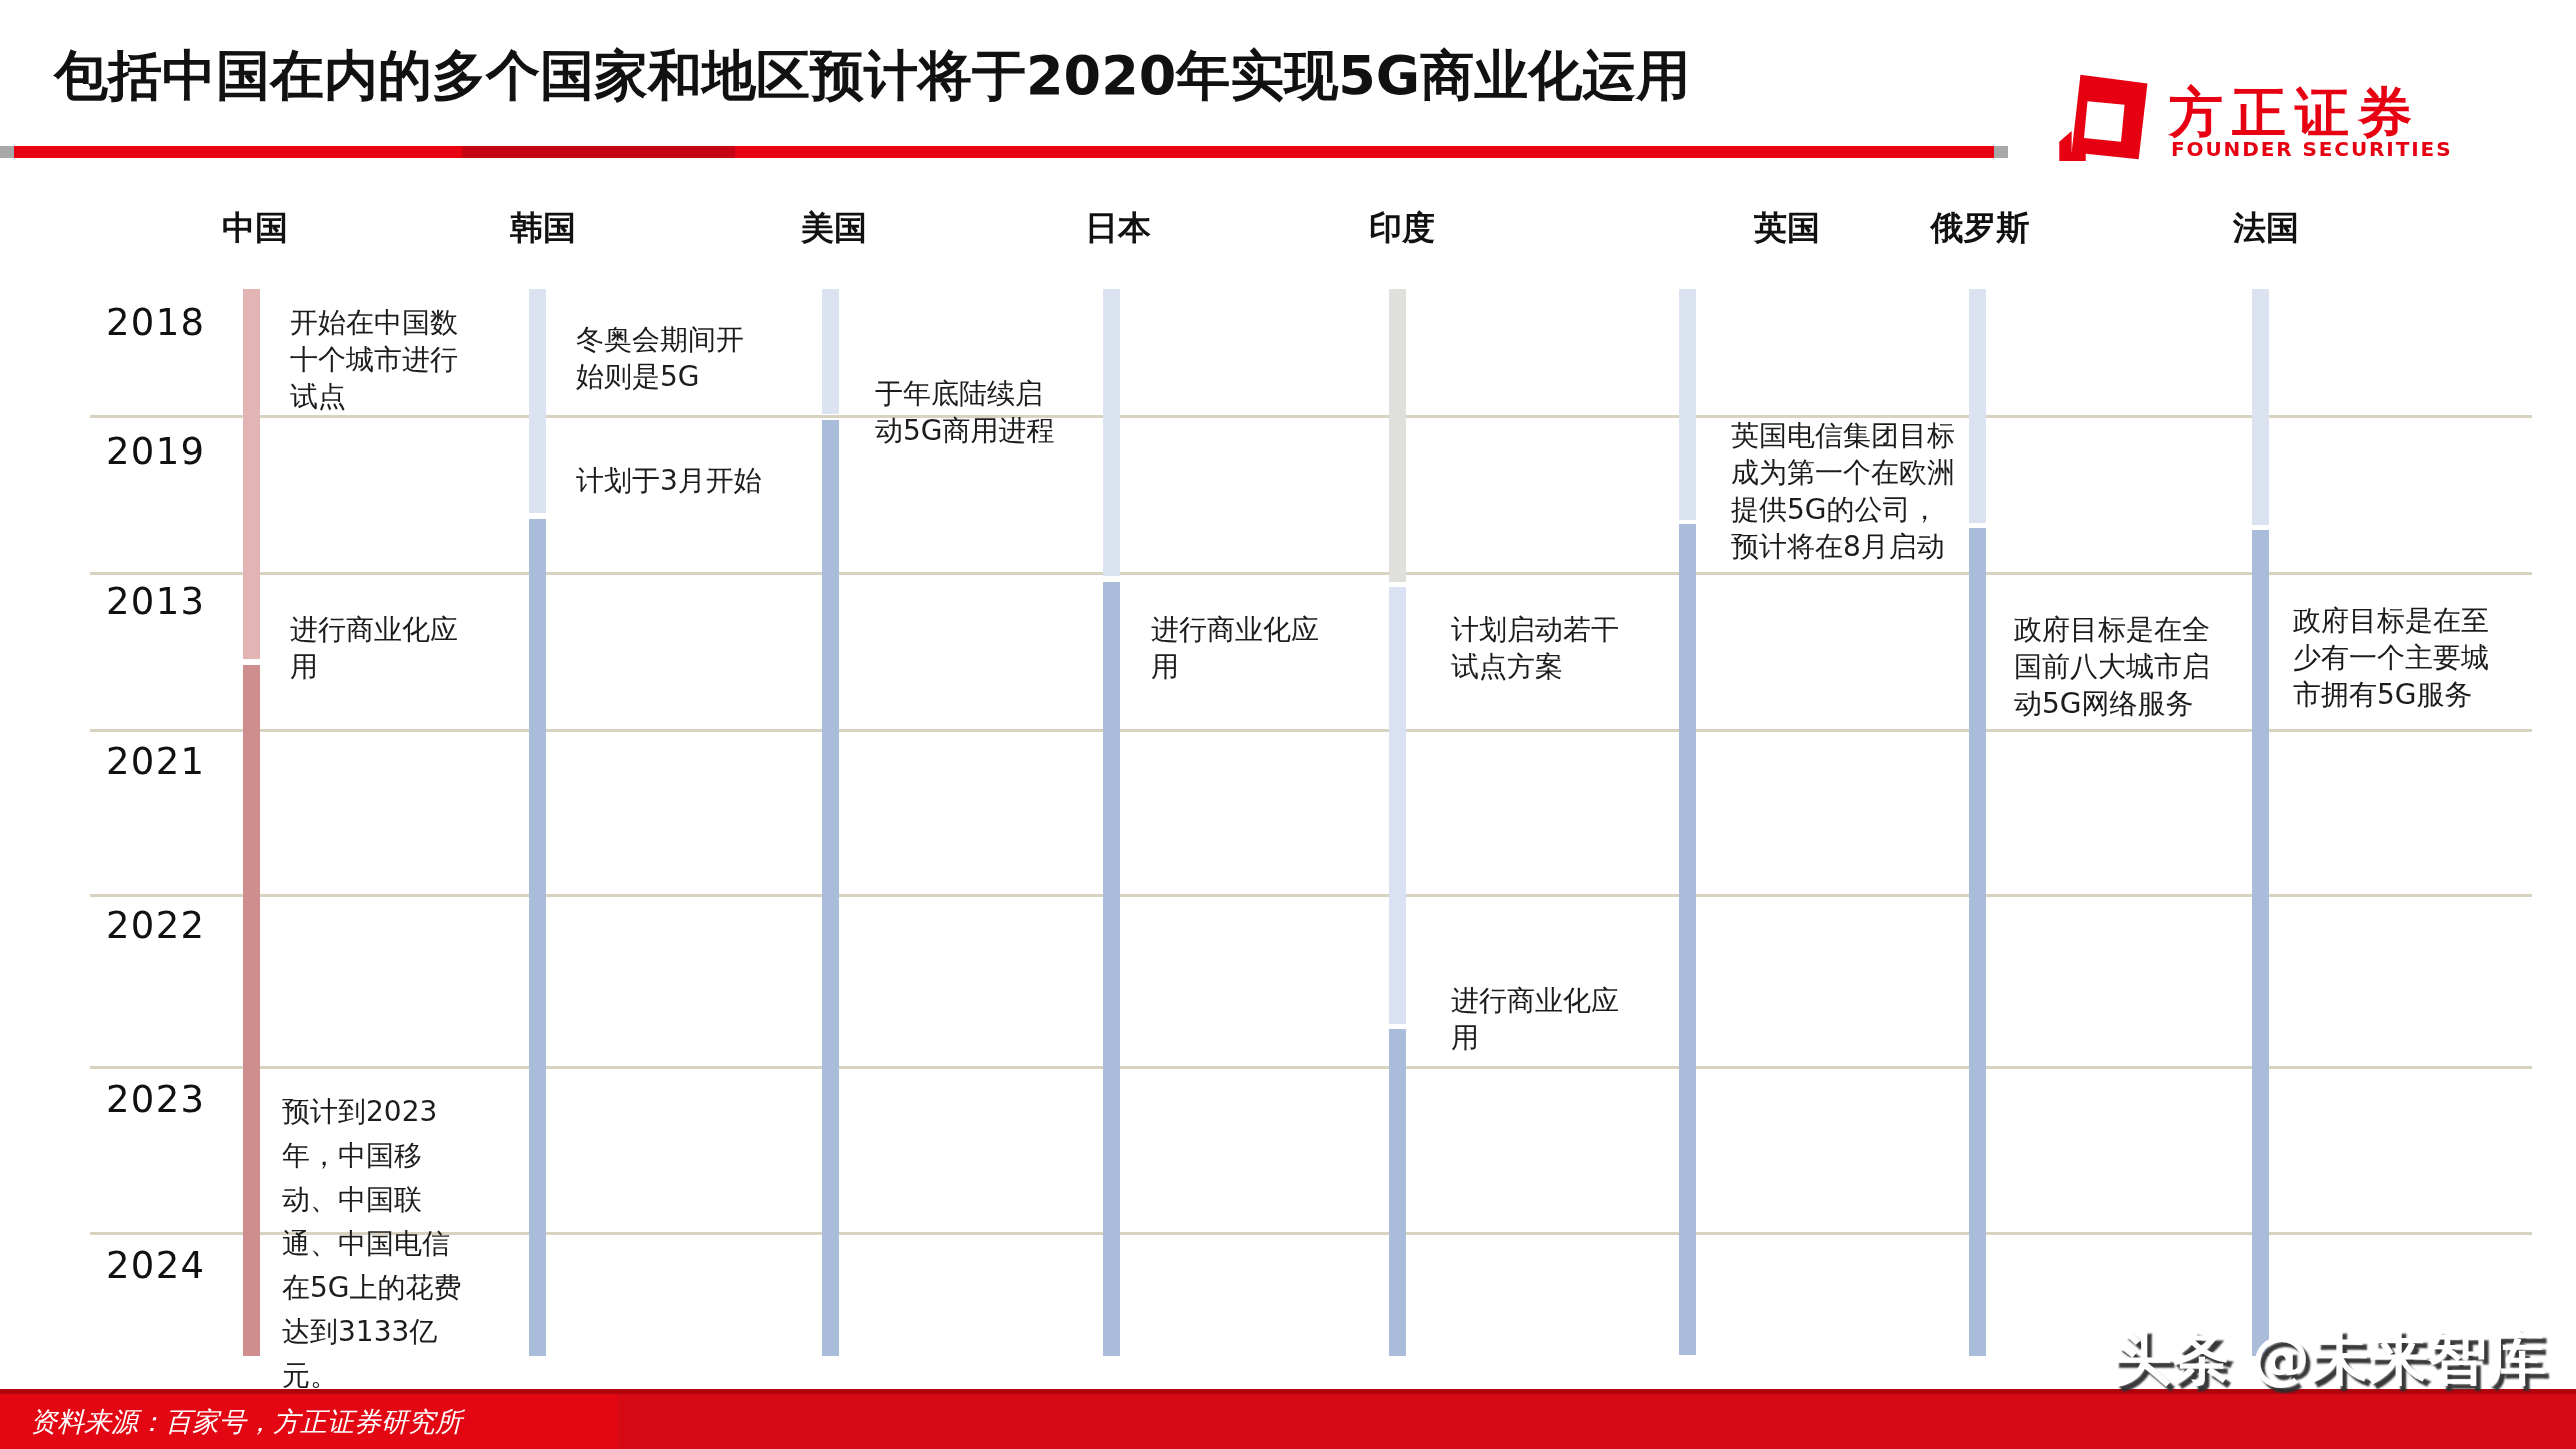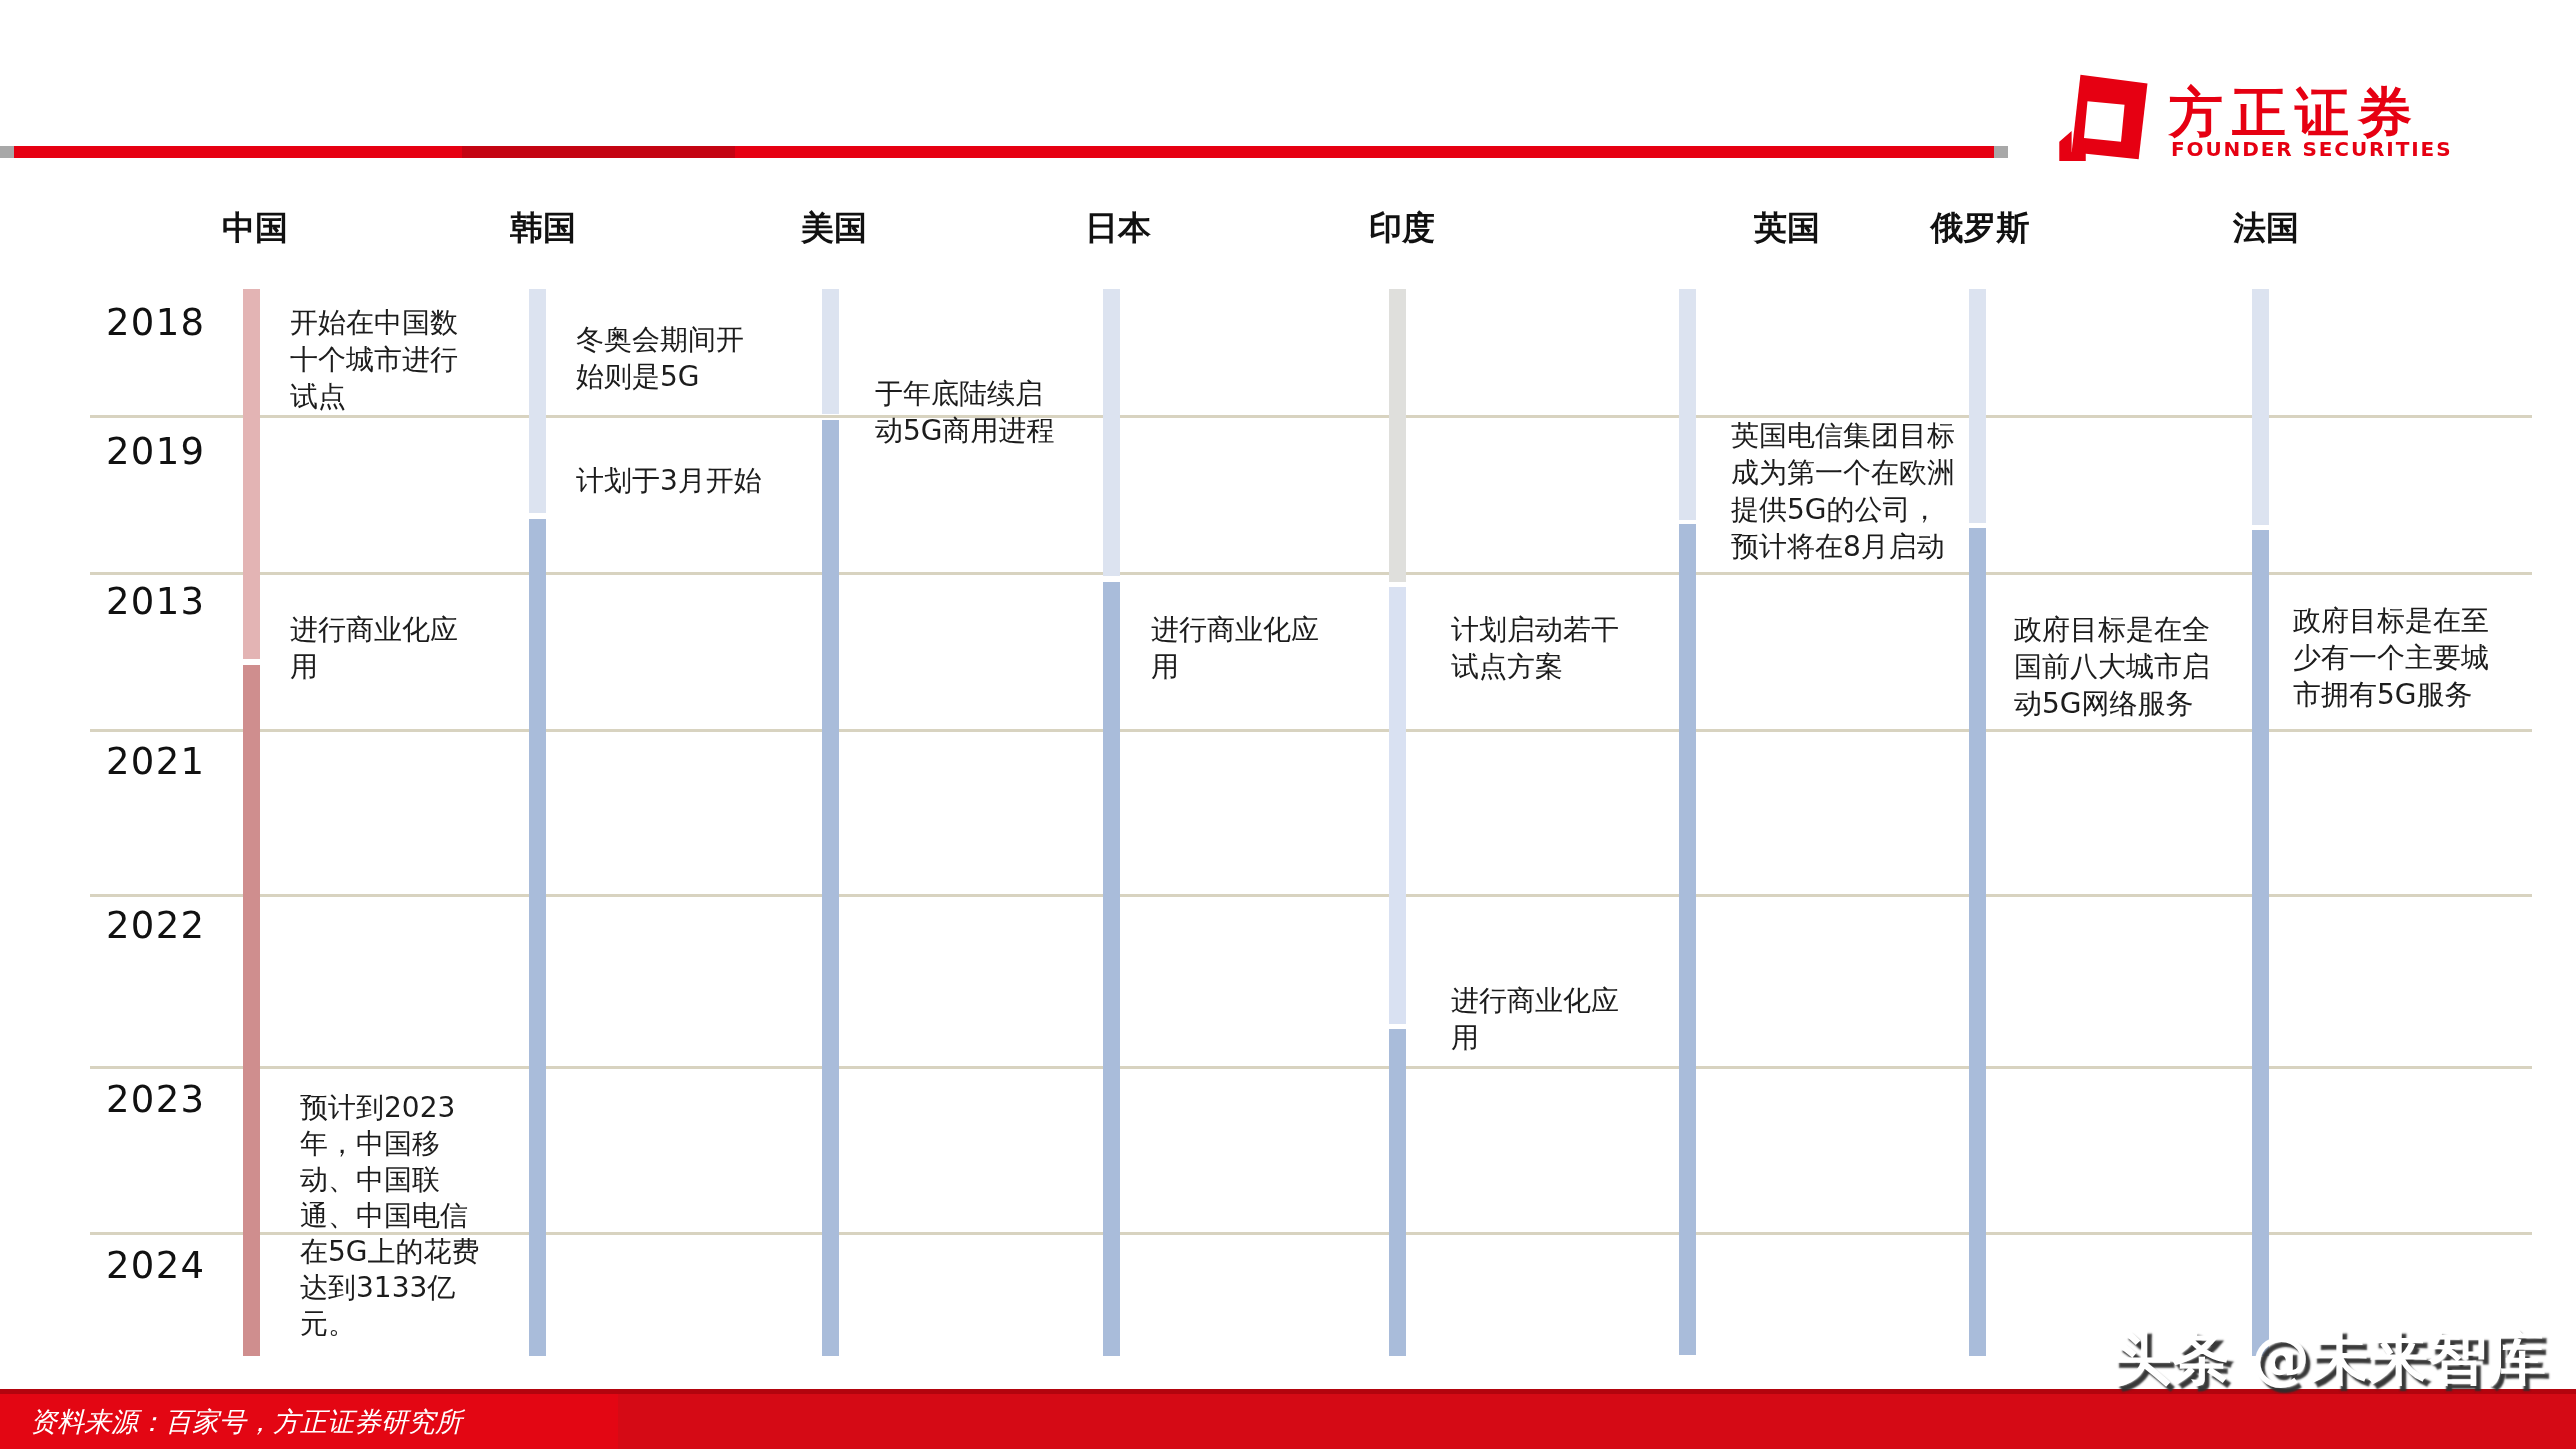--- a/index.html
+++ b/index.html
@@ -36,20 +36,21 @@
   .footer-src{position:absolute;left:30px;top:1404px;font-size:27px;font-style:italic;color:#ffffff;
               z-index:7;white-space:nowrap;}
   .watermark{position:absolute;right:30px;top:1319px;font-size:59px;font-weight:700;color:#ffffff;
              z-index:9;white-space:nowrap;text-shadow:4.5px 4.5px 1.9px rgba(45,45,45,0.95);}
 </style>
 </head>
 <body>
 
 <div id="slide">
 
+  <div class="title">包括中国在内的多个国家和地区预计将于2020年实现5G商业化运用</div>
 
   <div class="divider div-gray-l"></div>
   <div class="divider div-red"></div>
   <div class="divider div-red-dark"></div>
   <div class="divider div-gray-r"></div>
 
   <div class="logo">
     <svg class="logo-icon" viewBox="0 0 110 100" preserveAspectRatio="none">
       <polygon points="30,2 106,12 96,98 20,90" fill="#e60012"></polygon>
       <polygon points="20,90 36,62 36,100 6,100 6,78 20,66" fill="#e60012"></polygon>
@@ -106,21 +107,21 @@
   <div class="bar" style="left:1969px;top:528px;height:828px;background:#a9bcda"></div>
 
   <div class="bar" style="left:2252px;top:289px;height:236px;background:#dce3f0"></div>
   <div class="bar" style="left:2252px;top:530px;height:826px;background:#a9bcda"></div>
 
   <div class="annotation" style="left:290px;top:304px">开始在中国数
 十个城市进行
 试点</div>
   <div class="annotation" style="left:290px;top:611px">进行商业化应
 用</div>
-  <div class="annotation" style="left:300px;top:1090px;line-height:36px">预计到2023
+  <div class="annotation" style="left:282px;top:1090px;line-height:44px">预计到2023
 年，中国移
 动、中国联
 通、中国电信
 在5G上的花费
 达到3133亿
 元。</div>
 
   <div class="annotation" style="left:576px;top:321px">冬奥会期间开
 始则是5G</div>
   <div class="annotation" style="left:576px;top:462px">计划于3月开始</div>

